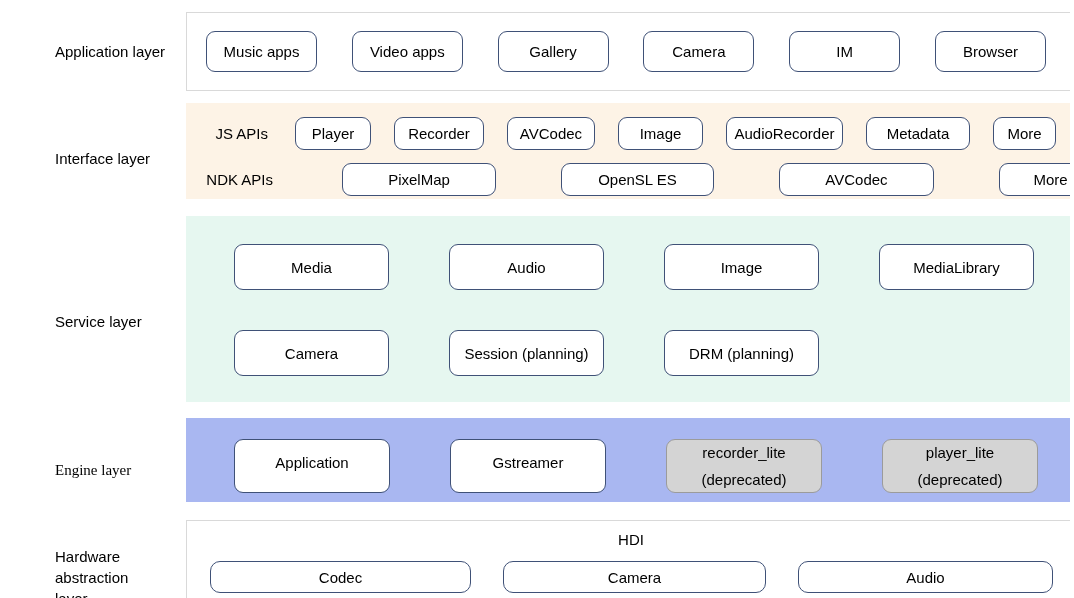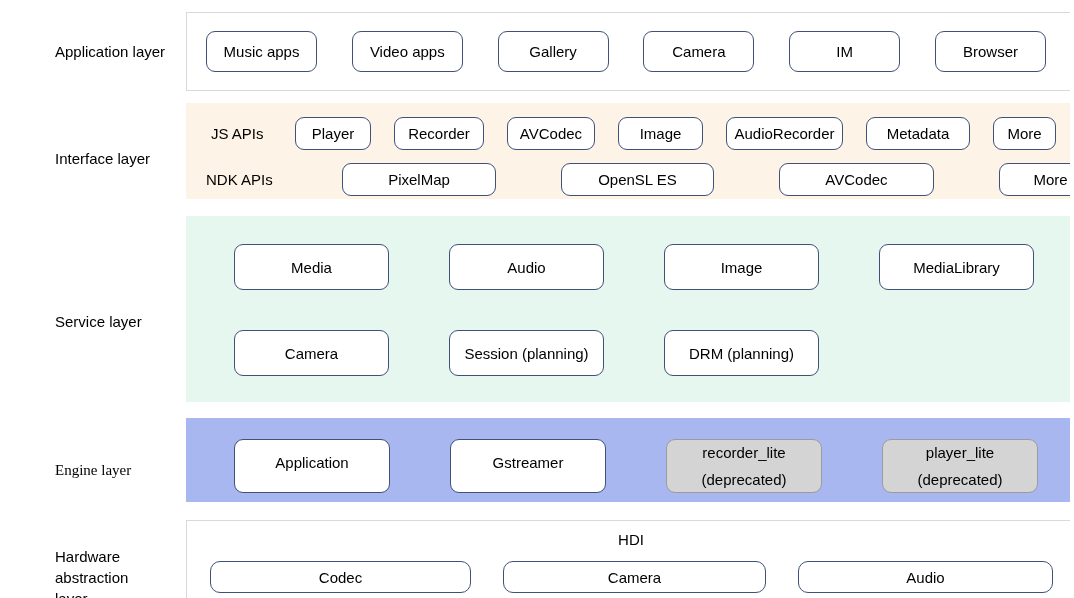--- a/index.html
+++ b/index.html
@@ -33,21 +33,21 @@
     border: 1px solid var(--band-border, #d9d9d9);
     display: flex; align-items: center; justify-content: space-between;
     padding: 0 29px 0 19px;
   }
   .band-app .chip { width: 111px; height: 41px; }
 
   
   .band-interface { top: 95px; height: 96px; background: var(--interface-bg, #fdf3e6); }
   .if-row { position: absolute; display: flex; align-items: center; }
   .if-row .chip { height: 33px; }
-  .row-label { flex: 0 0 auto; }
+  .row-label { flex: 0 0 auto; text-align: right; }
   .if-row-js { top: 10px; left: 17px; gap: 23px; }
   .if-row-js .row-label { width: 65px; }
   .if-row-ndk { top: 56px; left: 12px; }
   .if-row-ndk .row-label { width: 75px; }
   .if-row-ndk .chip { margin-left: 65px; }
   .if-row-ndk .chip:first-of-type { margin-left: 15px; }
 
   
   .band-service { top: 208px; height: 186px; background: var(--service-bg, #e6f7f0); }
   .svc-row { position: absolute; left: 44px; display: flex; gap: 60px; }

